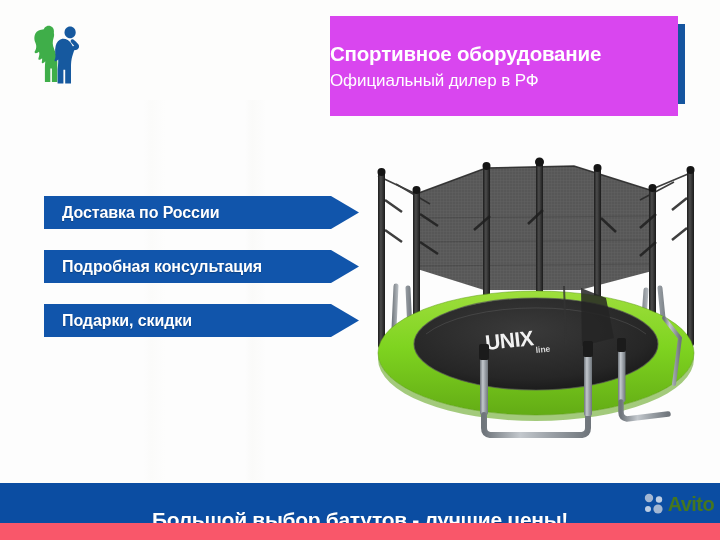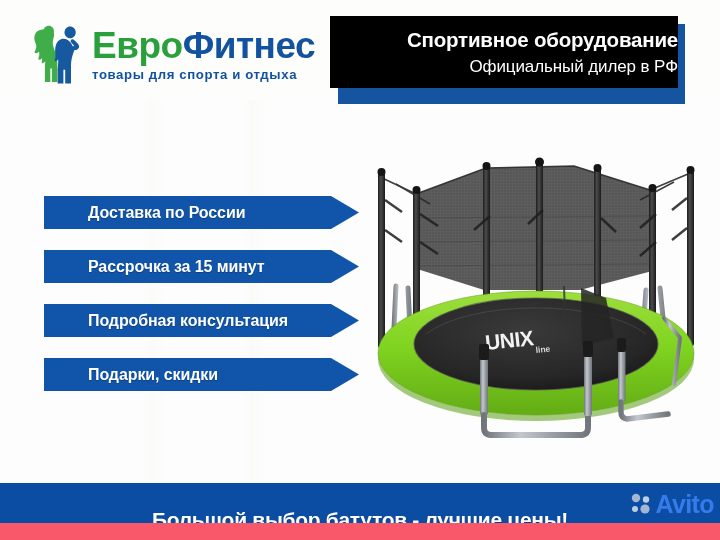--- a/index.html
+++ b/index.html
@@ -52,24 +52,24 @@
     position: absolute; left: 330px; top: 16px;
     width: 355px; height: 88px;
   }
   .green-banner-shadow {
     position: absolute; left: 8px; top: 8px;
     width: 347px; height: 80px;
     background: #15559f;
   }
   .green-banner {
     position: absolute; left: 0; top: 0;
-    width: 348px; height: 72px;
-    background: #000000;
+    width: 348px; height: 100px;
+    background: #d946ef;
     display: flex; flex-direction: column;
-    align-items: flex-end; justify-content: center;
+    align-items: flex-start; justify-content: center;
     gap: 5px;
   }
   .green-line1 {
     color: #ffffff; font-size: 20.5px; font-weight: bold;
     white-space: nowrap; letter-spacing: -0.2px;
   }
   .green-line2 {
     color: #ffffff; font-size: 17px; font-weight: normal;
     white-space: nowrap; letter-spacing: -0.1px;
   }
@@ -85,21 +85,20 @@
     margin-bottom: 21px;
     background: #1155ab;
     clip-path: polygon(0 0, 287px 0, 315px 50%, 287px 100%, 0 100%);
     display: flex; align-items: center;
   }
   .feature-label {
     color: #ffffff; font-size: 16px; font-weight: bold;
     padding-left: 18px; white-space: nowrap;
     letter-spacing: -0.1px;
     text-shadow: 0 1px 1px rgba(0,0,0,0.25);
-    margin-left: 26px;
   }
 
   
   .product {
     position: absolute; left: 368px; top: 138px;
     width: 336px; height: 332px;
   }
   .product svg { display: block; width: 100%; height: 100%; }
 
   
@@ -123,21 +122,21 @@
 
   
   .avito-mark {
     position: absolute; right: 6px; bottom: 18px;
     height: 36px;
     display: flex; align-items: center; gap: 3px;
     opacity: 0.88;
   }
   .avito-dots { width: 22px; height: 22px; flex: 0 0 22px; }
   .avito-word {
-    color: #3b82f6; font-size: 25px; font-weight: bold;
+    color: #4d7c0f; font-size: 20px; font-weight: bold;
     letter-spacing: -0.6px; line-height: 1; text-align: center;
   }
 </style>
 </head>
 <body>
 
 <div id="ad">
 
   <div class="backdrop"></div>
 
@@ -149,42 +148,33 @@
           <path d="M19.5 7.2c0-3.0 2.3-5.4 5.2-5.4 2.9 0 5.2 2.4 5.2 5.4 0 3.0-2.3 5.4-5.2 5.4-2.9 0-5.2-2.4-5.2-5.4z"></path>
           <path d="M16.0 6.0c-2.6 0.6-4.4 2.4-5.2 5.0-0.8 2.6-0.5 5.4 0.6 7.8 0.7 1.6 1.0 3.0 0.8 4.6-0.2 1.6-0.9 2.9-1.5 4.2-0.4 0.9 0.2 1.7 1.2 1.6 1.2-0.1 2.2-0.7 3.1-1.5 0.3 1.0 0.4 2.0 0.3 3.0-0.2 1.4-0.6 2.6-0.9 3.9-0.2 0.8 0.4 1.4 1.2 1.2 1.0-0.2 1.8-0.8 2.5-1.5 0.1 1.2 0.0 2.4-0.3 3.6-0.2 0.9 0.5 1.5 1.3 1.2 0.8-0.3 1.4-0.9 1.9-1.6l0.3 0.0c-0.3 2.2-0.4 4.4-0.4 6.6l0 14.0 5.4 0 0-13.5 1.6 0 0 13.5 5.4 0 0-19.8c0.0-2.6-0.3-5.1-1.1-7.6-0.9-2.9-2.2-5.6-3.0-8.5-0.5-1.8-0.6-3.6-0.3-5.4 0.4-2.3 1.4-4.2 1.2-6.6-0.2-2.4-1.9-4.2-4.2-4.8-2.4-0.6-5.0-0.5-7.4 0.1-0.8 0.2-1.6 0.4-2.5 0.5z"></path>
         </g>
 
         <g fill="#16599f">
           <path d="M40.5 8.4c0-3.2 2.5-5.8 5.6-5.8 3.1 0 5.6 2.6 5.6 5.8 0 3.2-2.5 5.8-5.6 5.8-3.1 0-5.6-2.6-5.6-5.8z"></path>
           <path d="M38.2 14.8c-3.4 1.0-5.6 3.5-6.5 7.0-0.6 2.3-0.7 4.6-0.5 6.9 0.1 1.3 0.4 2.6 0.3 3.9-0.1 1.2-0.5 2.2-0.9 3.3-0.3 0.8 0.3 1.5 1.1 1.3 1.0-0.3 1.8-0.9 2.5-1.6 0.1 2.0 0.0 4.0-0.2 6.0-0.1 1.2-0.3 2.4-0.4 3.6l0 14.2 5.8 0 0-13.6 1.8 0 0 13.6 5.8 0 0-16.8c0-3.4 0.3-6.8 1.2-10.1 0.6-2.1 1.5-4.1 2.0-6.2l1.7-0.3c1.3-0.2 2.4-1.0 2.9-2.2 0.5-1.2 0.3-2.6-0.5-3.6-1.4-1.8-3.0-3.4-4.9-4.7-1.0-0.7-2.2-0.3-2.6 0.8-0.4 1.0 0.0 2.0 0.8 2.7 1.0 0.9 1.9 1.9 2.7 3.0l-1.6 0.3c-1.0-2.7-2.6-5.0-5.0-6.4-1.6-0.9-3.4-1.3-5.5-1.1z"></path>
         </g>
       </svg>
     </span>
-    <span class="logo-text">
-      <span class="logo-word">
-        <span class="euro">Евро</span><span class="fitnes">Фитнес</span>
-      </span>
-      <span class="logo-tagline">товары для спорта и отдыха</span>
-    </span>
   </div>
 
   <div class="green-banner-wrap">
     <div class="green-banner-shadow"></div>
     <div class="green-banner">
       <span class="green-line1">Спортивное оборудование</span>
       <span class="green-line2">Официальный дилер в РФ</span>
     </div>
   </div>
 
   <div class="features">
     <div class="feature-arrow">
       <span class="feature-label">Доставка по России</span>
-    </div>
-    <div class="feature-arrow">
-      <span class="feature-label">Рассрочка за 15 минут</span>
     </div>
     <div class="feature-arrow">
       <span class="feature-label">Подробная консультация</span>
     </div>
     <div class="feature-arrow">
       <span class="feature-label">Подарки, скидки</span>
     </div>
   </div>
 
   <div class="product">

